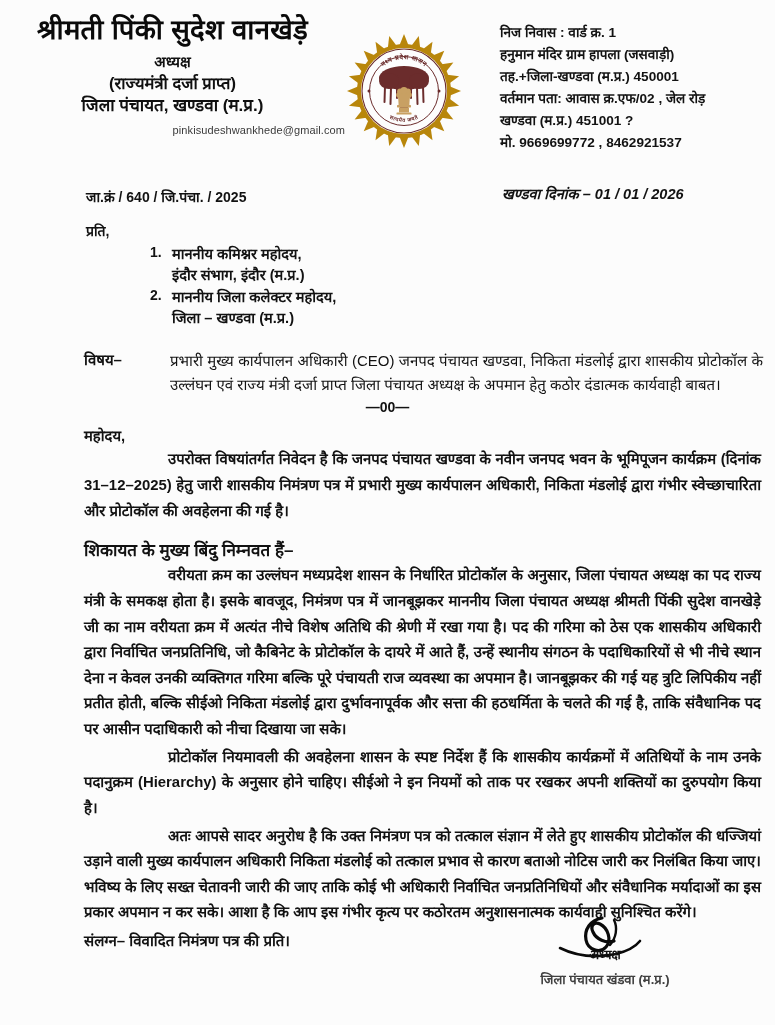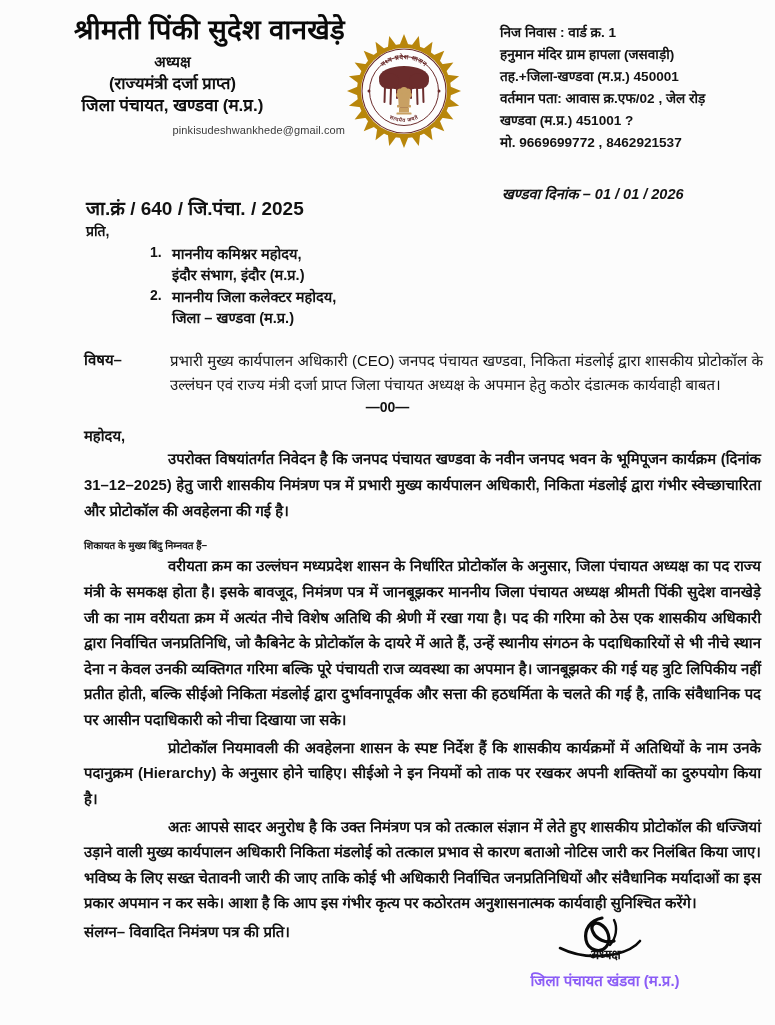--- a/index.html
+++ b/index.html
@@ -31,21 +31,20 @@
     width: 345px;
     text-align: center;
   }
   .org-name {
     font-size: 27.5px;
     font-weight: bold;
     letter-spacing: 0.3px;
     line-height: 1.15;
     color: #0a0a0a;
     white-space: nowrap;
-    text-align: right;
   }
   .org-post {
     font-size: 15px;
     font-weight: bold;
     margin-top: 7px;
     line-height: 1.2;
     color: #101010;
   }
   .org-rank {
     font-size: 16.5px;
@@ -95,22 +94,22 @@
 
   
   .refrow {
     position: relative;
     margin-top: 12px;
     height: 34px;
   }
   .ref-no {
     position: absolute;
     left: 86px;
-    top: 8px;
-    font-size: 19px;
+    top: 0;
+    font-size: 14px;
     font-weight: bold;
     color: #121212;
   }
   .date-line {
     position: absolute;
     left: 502px;
     top: -4px;
     font-size: 14.5px;
     font-weight: bold;
     color: #121212;
@@ -184,21 +183,21 @@
   .para {
     font-size: 14.9px;
     font-weight: bold;
     line-height: 1.72;
     text-align: justify;
     color: #121212;
     margin-top: 2px;
     text-indent: 84px;
   }
   .heading-line {
-    font-size: 10px;
+    font-size: 17px;
     font-weight: bold;
     margin-top: 14px;
     color: #121212;
   }
   .attach-line {
     font-size: 15px;
     font-weight: bold;
     margin-top: 4px;
     color: #121212;
   }
@@ -225,23 +224,23 @@
     position: absolute;
     left: 50%;
     top: 27px;
     transform: translateX(-50%);
     font-size: 13px;
     font-weight: bold;
     color: #121212;
     white-space: nowrap;
   }
   .sign-office {
-    font-size: 15px;
-    font-weight: bold;
-    color: #8b5cf6;
+    font-size: 13px;
+    font-weight: bold;
+    color: #404040;
     margin-top: 2px;
     white-space: nowrap;
   }
 </style>
 </head>
 <body>
 
 <div class="page">
 
   <div class="letterhead">

